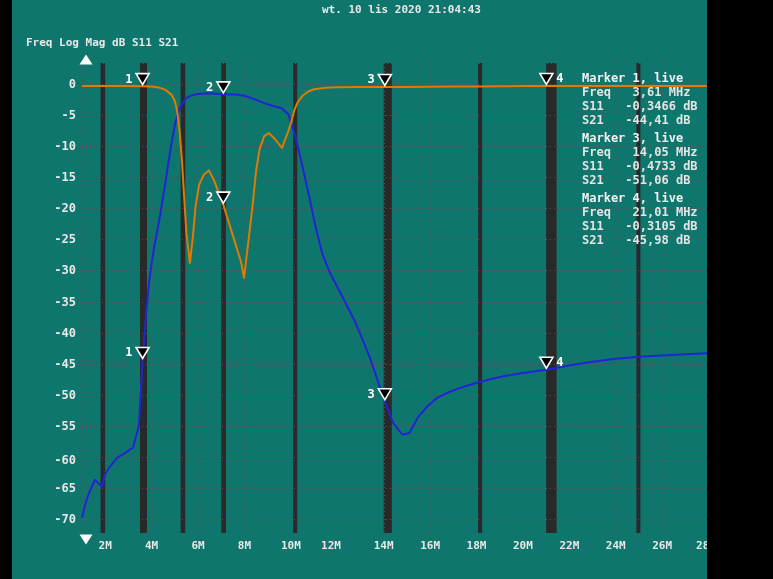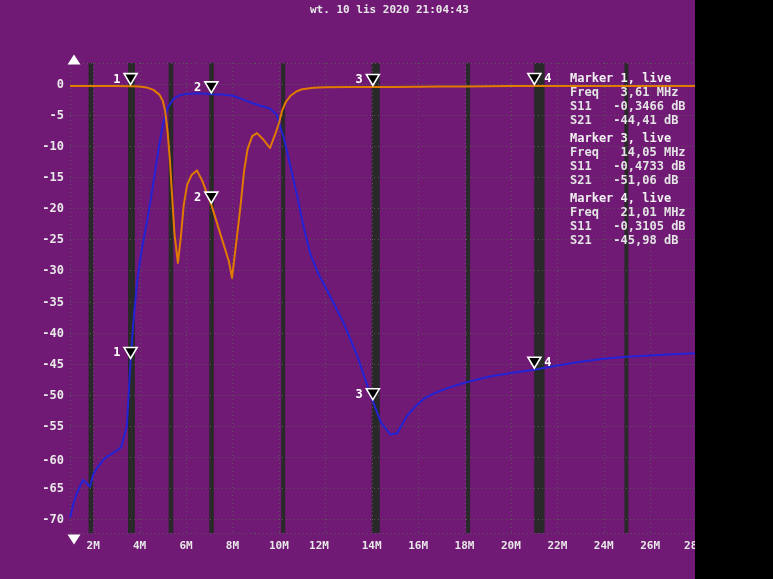--- a/index.html
+++ b/index.html
@@ -1,33 +1,34 @@
 <!DOCTYPE html>
 <html><head>
 <meta charset="utf-8">
 <style>
   html,body{margin:0;padding:0;background:#000;}
-  .screen{position:relative;width:695px;height:579px;background:#701a75;overflow:hidden;
-          font-family:"DejaVu Sans Mono",monospace;font-weight:bold;color:#e8e8e8;}
+  .screen{position:relative;width:695px;height:579px;background:#0f766e;overflow:hidden;
+          font-family:"DejaVu Sans Mono",monospace;font-weight:bold;color:#e8e8e8;margin-left:12px;}
   .datetime{position:absolute;left:310px;top:3px;font-size:11px;letter-spacing:0;white-space:pre;}
   .format-label{position:absolute;left:14px;top:36px;font-size:11px;white-space:pre;}
   svg.plot{position:absolute;left:0;top:0;}
   .xlabels div{position:absolute;top:539px;width:40px;margin-left:-20px;text-align:center;font-size:11px;}
   .ylabels div{position:absolute;left:22px;width:42px;height:14px;text-align:right;font-size:12px;line-height:14px;}
   .marker-panel{position:absolute;left:570px;top:71px;font-size:12px;line-height:14px;}
   .marker-block{margin-bottom:4px;}
   .marker-block div{white-space:pre;height:14px;}
   .mtitle{color:#f2f2f2;}
   .mrow{color:#e4e4e4;}
 </style>
 </head>
 <body>
 
 <div class="screen">
   <div class="datetime">wt. 10 lis 2020 21:04:43</div>
+  <div class="format-label">Freq Log Mag dB S11 S21</div>
   <svg class="plot" id="plot-svg" width="773" height="579">
       <rect x="88.56552" y="63" width="4.641379999999998" height="470" fill="#292929"></rect>
       <rect x="128.01725" y="63" width="6.962070000000011" height="470" fill="#292929"></rect>
       <rect x="168.629325" y="63" width="4.6413800000000265" height="470" fill="#292929"></rect>
       <rect x="209.2414" y="63" width="4.641379999999998" height="470" fill="#292929"></rect>
       <rect x="281.18279" y="63" width="4" height="470" fill="#292929"></rect>
       <rect x="371.6897" y="63" width="8.12241499999999" height="470" fill="#292929"></rect>
       <rect x="466.09536920000005" y="63" width="4" height="470" fill="#292929"></rect>
       <rect x="534.138" y="63" width="10.443104999999946" height="470" fill="#292929"></rect>
       <rect x="624.4128410000001" y="63" width="4" height="470" fill="#292929"></rect>

